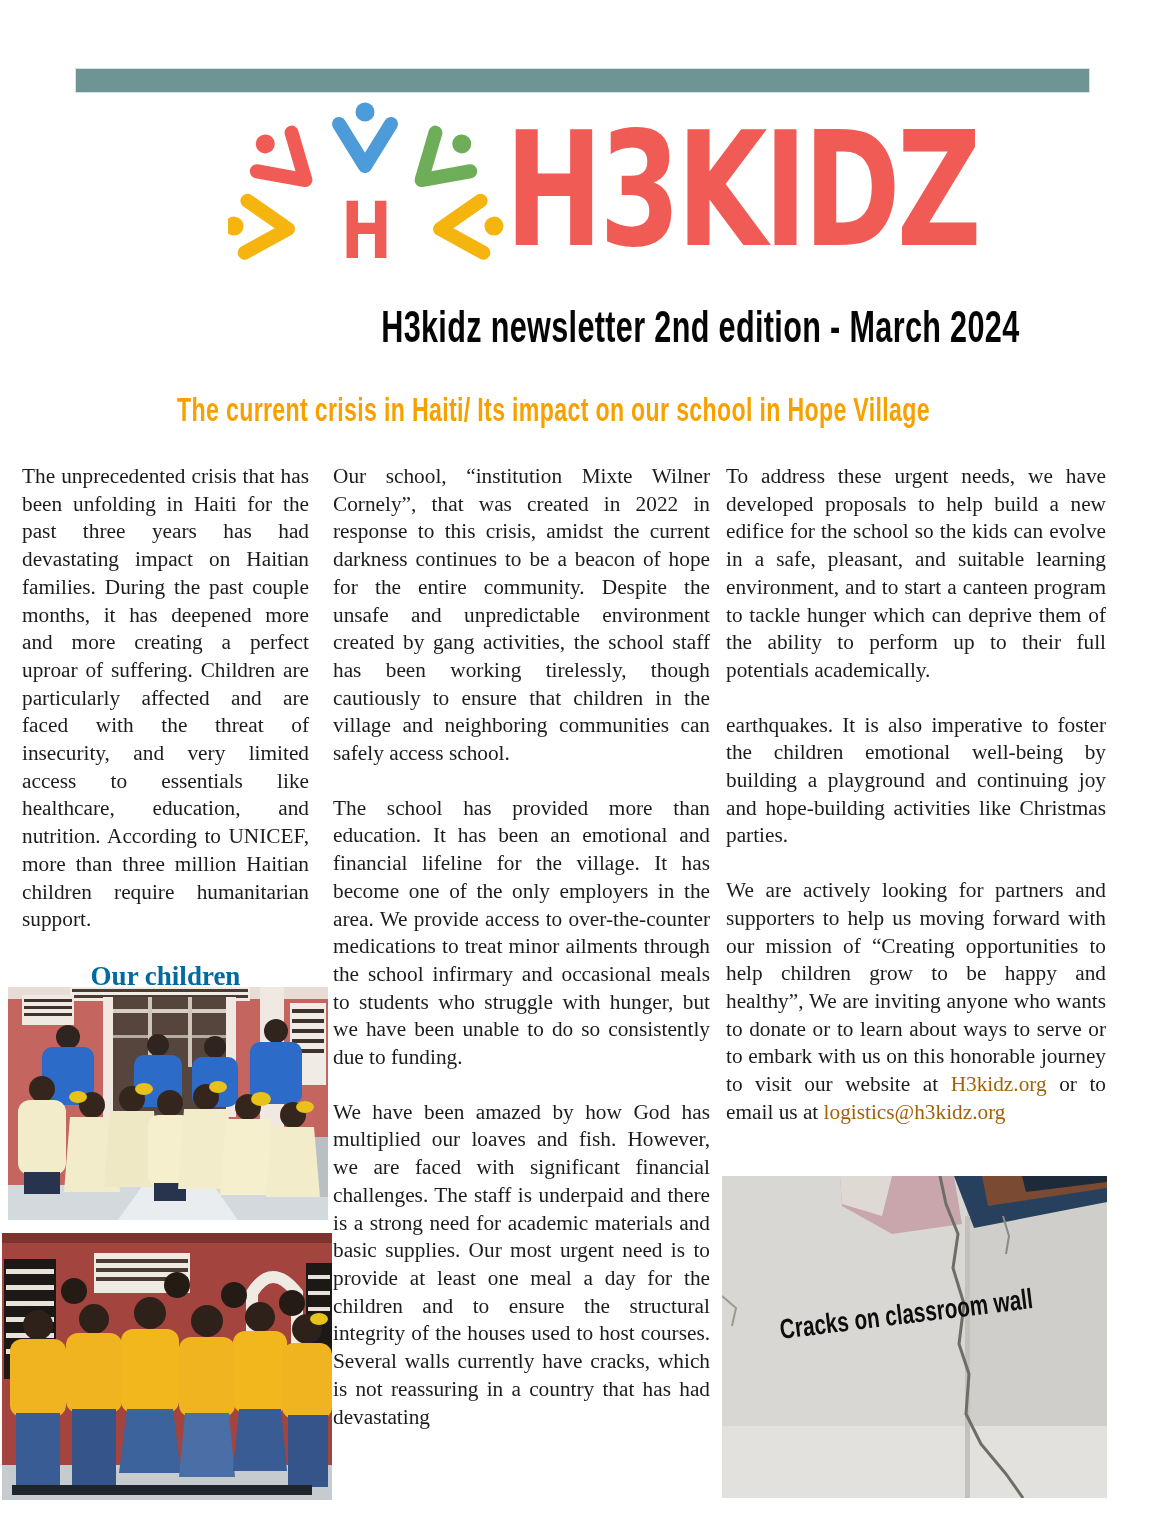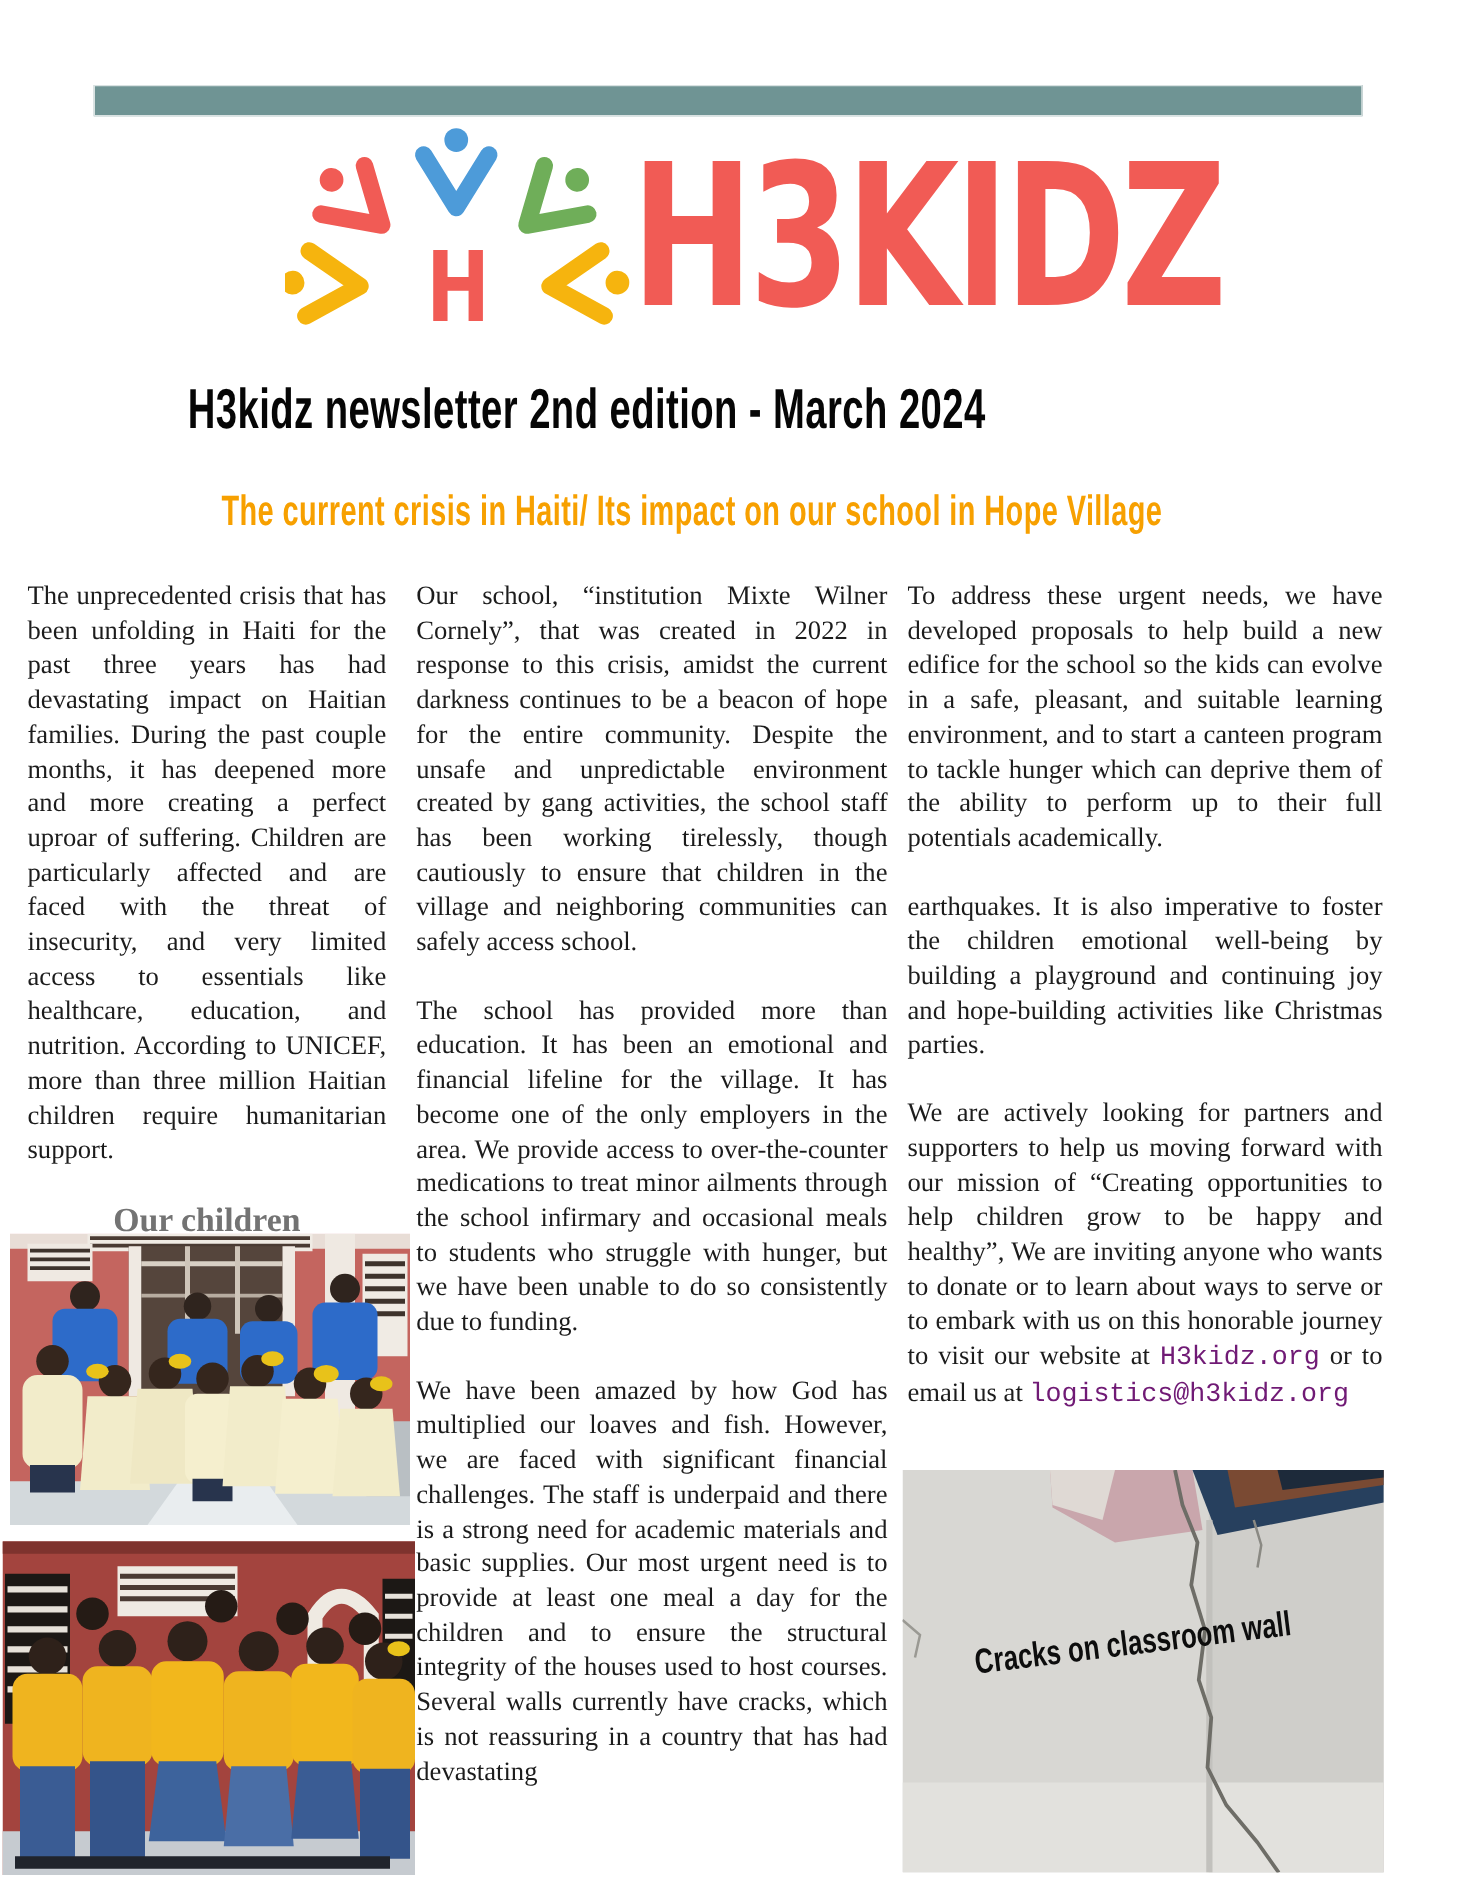--- a/index.html
+++ b/index.html
@@ -13,36 +13,36 @@
 
   .brand{position:absolute;left:505px;top:110px;height:160px;
          font-family:"DejaVu Sans",sans-serif;font-weight:bold;font-size:158px;line-height:160px;
          color:#f15b55;letter-spacing:-5px;transform:scaleX(0.74);transform-origin:left top;
          white-space:nowrap;}
 
   .logo-h{position:absolute;left:341px;top:192px;
           font-family:"DejaVu Sans",sans-serif;font-weight:bold;font-size:78px;line-height:78px;
           color:#f15b55;transform:scaleX(0.78);transform-origin:left top;}
 
-  .title-row{position:absolute;left:0;top:301px;width:1170px;text-align:left;}
+  .title-row{position:absolute;left:0;top:301px;width:1170px;text-align:right;}
   .subtitle-row{position:absolute;left:0;top:390px;width:986px;text-align:center;}
   .cond{display:inline-block;transform:scaleX(0.68);transform-origin:center top;
         font-family:"Liberation Sans",sans-serif;font-weight:bold;white-space:nowrap;}
   .title-row .cond{font-size:45px;color:#060606;letter-spacing:0.5px;}
   .subtitle-row .cond{font-size:34px;color:#f7a000;letter-spacing:0.5px;}
 
   .col{position:absolute;top:463px;}
   .col1{left:22px;width:287px;}
   .col2{left:333px;width:377px;font-family:Liberation Serif, serif;}
   .col3{left:726px;width:380px;}
   p.body{margin:0 0 27px 0;font-size:21.3px;line-height:27.7px;text-align:justify;color:#1c1c1c;}
   .col3 p.first{margin-top:14px;}
-  .section-heading{margin:8px 0 0 0;text-align:center;color:#737373;font-weight:bold;font-size:27px;
+  .section-heading{margin:8px 0 0 0;text-align:center;color:#0369a1;font-weight:bold;font-size:27px;
                    font-family:"Liberation Serif",serif;}
-  a.link{color:#701a75;text-decoration:none;cursor:pointer;font-family:Liberation Mono, monospace;}
+  a.link{color:#a16207;text-decoration:none;cursor:pointer;}
 
   .photo{position:absolute;display:block;}
   .photo1{left:8px;top:987px;}
   .photo2{left:2px;top:1233px;}
   .photo3-wrap{position:absolute;left:722px;top:1176px;width:385px;height:322px;}
   .crack-caption{position:absolute;left:58px;top:138px;
                  font-family:"Liberation Sans",sans-serif;font-weight:bold;font-size:28px;
                  color:#0d0d0d;transform:rotate(-7deg) scaleX(0.74);transform-origin:left center;
                  white-space:nowrap;}
 </style>

